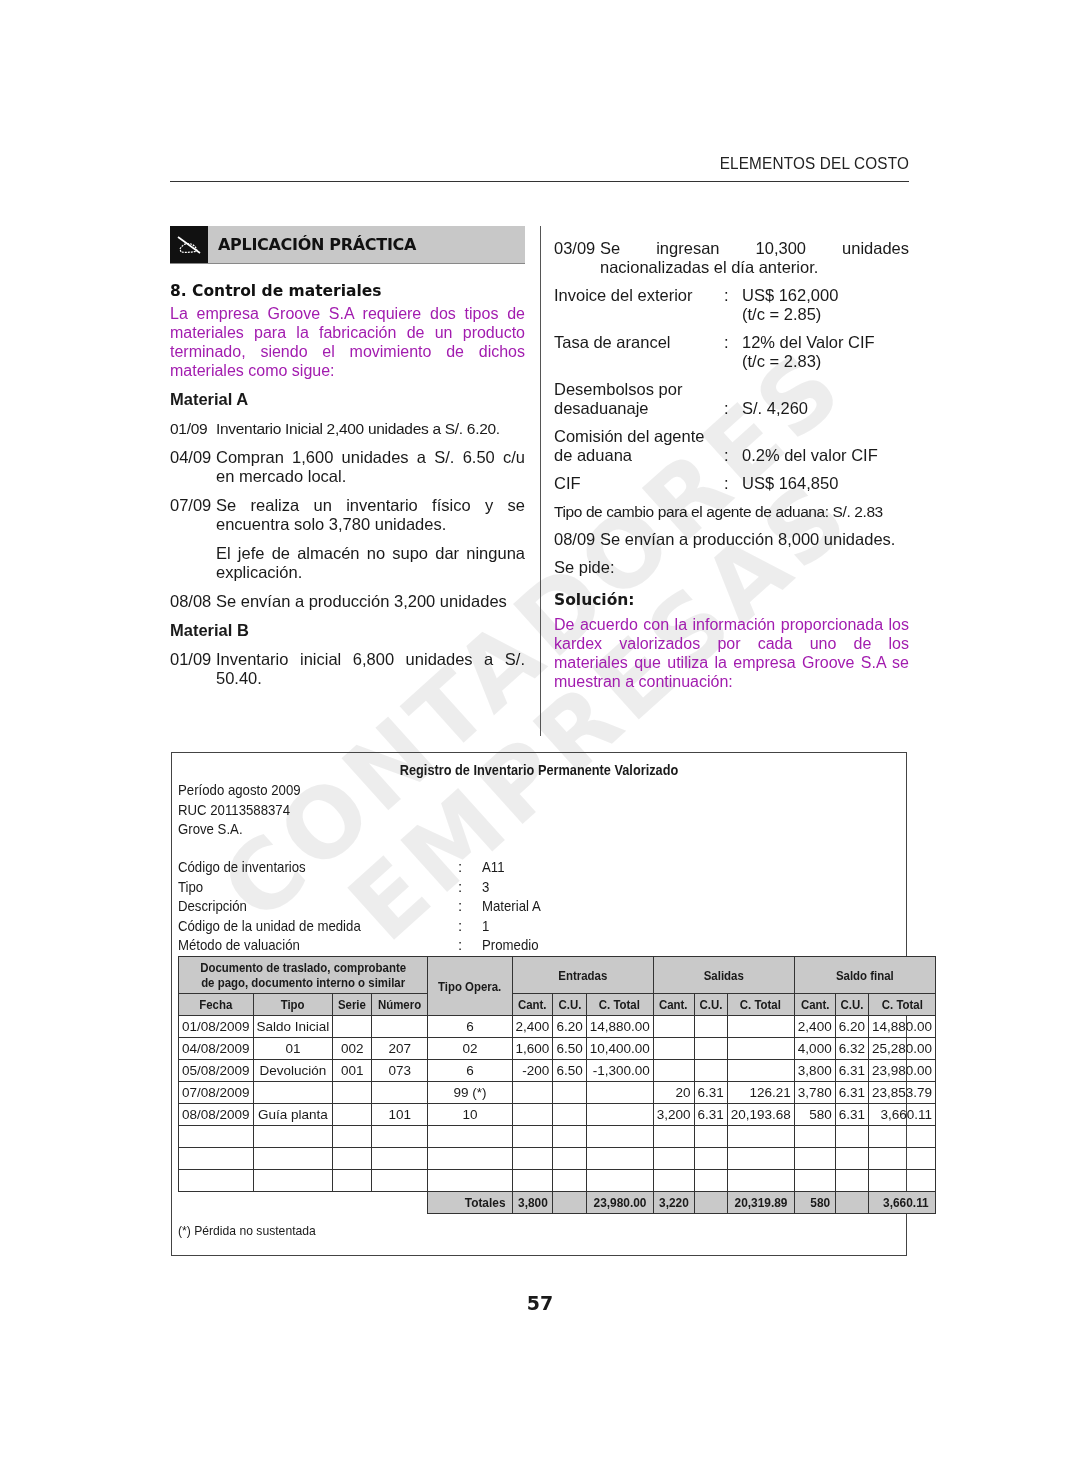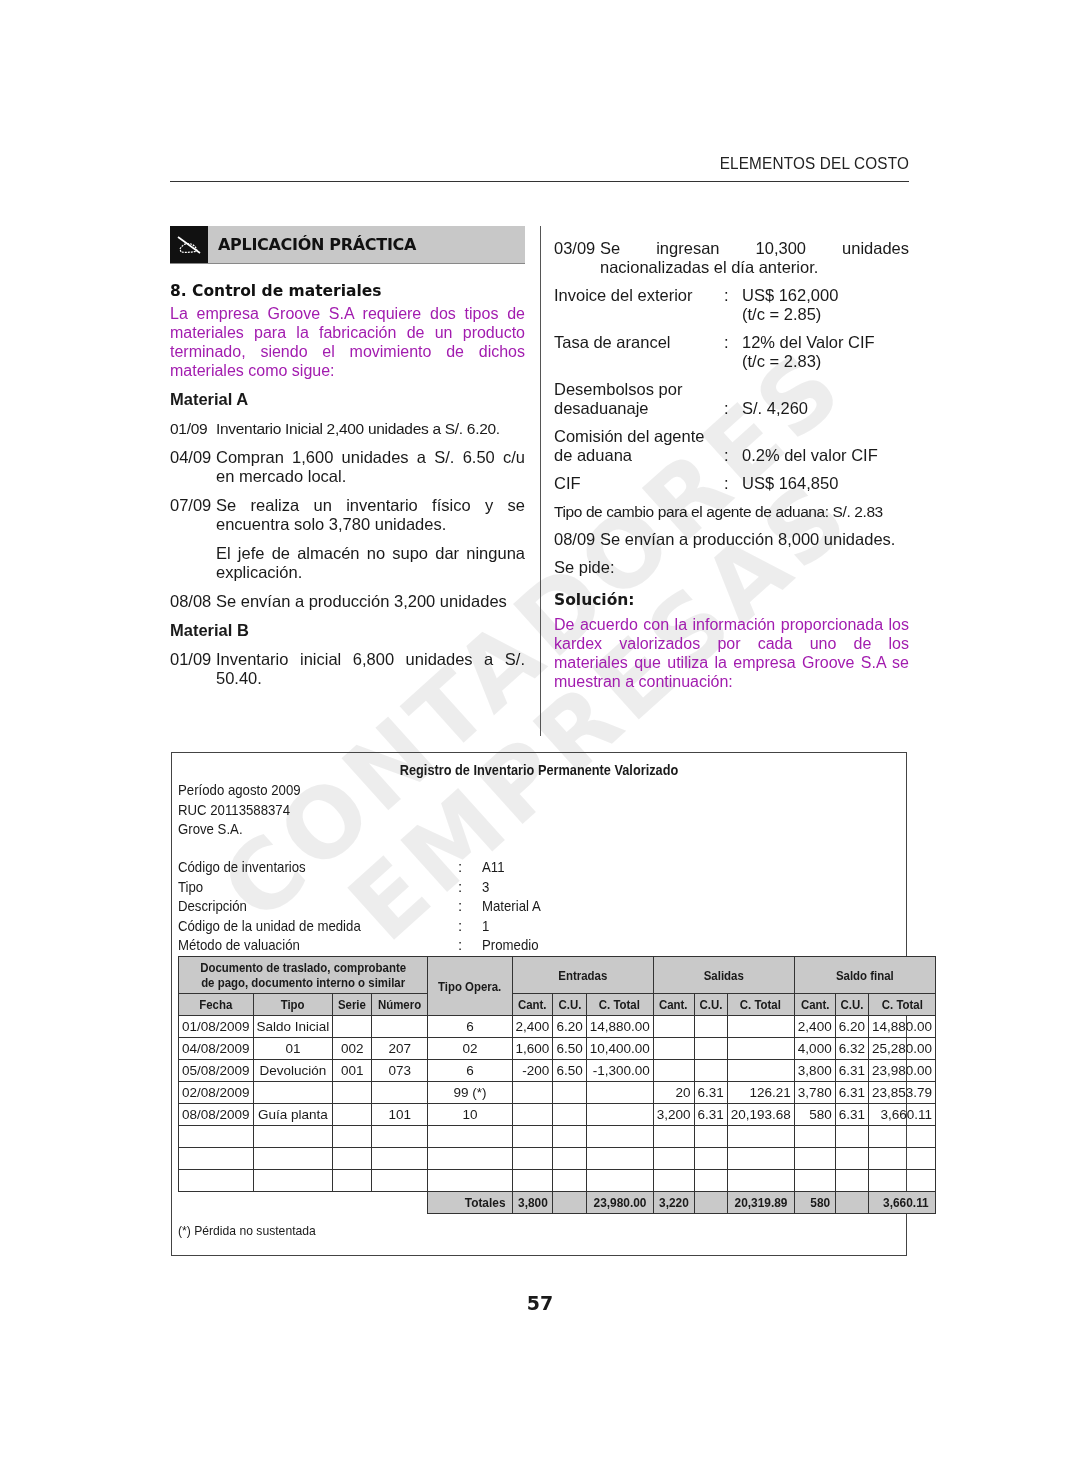--- a/index.html
+++ b/index.html
@@ -331,21 +331,21 @@
         <td class="num">6.50</td>
         <td class="num">-1,300.00</td>
         <td class="num"></td>
         <td class="num"></td>
         <td class="num"></td>
         <td class="num">3,800</td>
         <td class="num">6.31</td>
         <td class="num">23,980.00</td>
       </tr>
       <tr>
-        <td>02/08/2009</td>
+        <td>07/08/2009</td>
         <td class="ctr"></td>
         <td class="ctr"></td>
         <td class="ctr"></td>
         <td class="ctr">99 (*)</td>
         <td class="num"></td>
         <td class="num"></td>
         <td class="num"></td>
         <td class="num">20</td>
         <td class="num">6.31</td>
         <td class="num">126.21</td>

